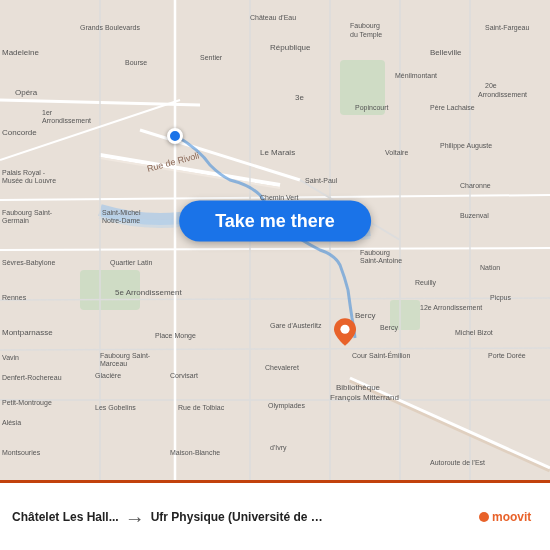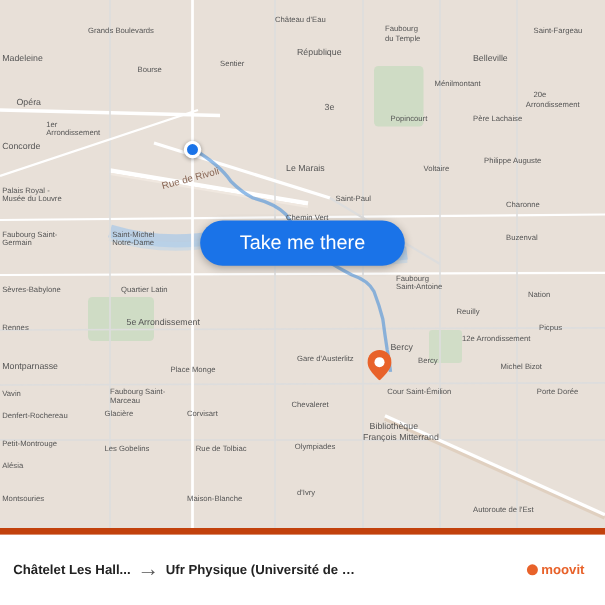--- a/index.html
+++ b/index.html
@@ -29,21 +29,21 @@
       position: absolute;
       left: 50%;
       top: 46%;
       transform: translate(-50%, -50%);
       background: #1a73e8;
       color: white;
       border: none;
       border-radius: 24px;
       padding: 10px 36px;
       font-size: 18px;
-      font-weight: normal;
+      font-weight: bold;
       cursor: pointer;
       box-shadow: 0 2px 8px rgba(0,0,0,0.3);
       white-space: nowrap;
       z-index: 10;
     }
 
     #destination-pin {
       position: absolute;
       left: 340px;
       top: 320px;
@@ -76,21 +76,21 @@
       z-index: 11;
     }
 
     #bottom-bar {
       position: absolute;
       bottom: 0;
       left: 0;
       width: 550px;
       height: 70px;
       background: white;
-      border-top: 6px solid #c2410c;
+      border-top: 3px solid #c2410c;
       display: flex;
       align-items: center;
       justify-content: space-between;
       padding: 0 12px;
       z-index: 20;
     }
 
     #origin-label {
       font-size: 12px;
       color: #222;

